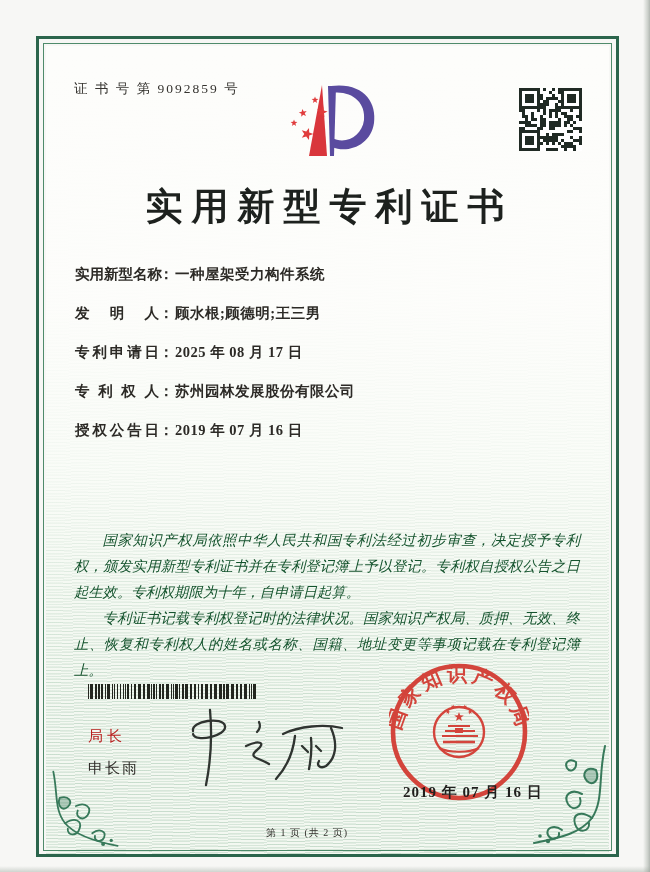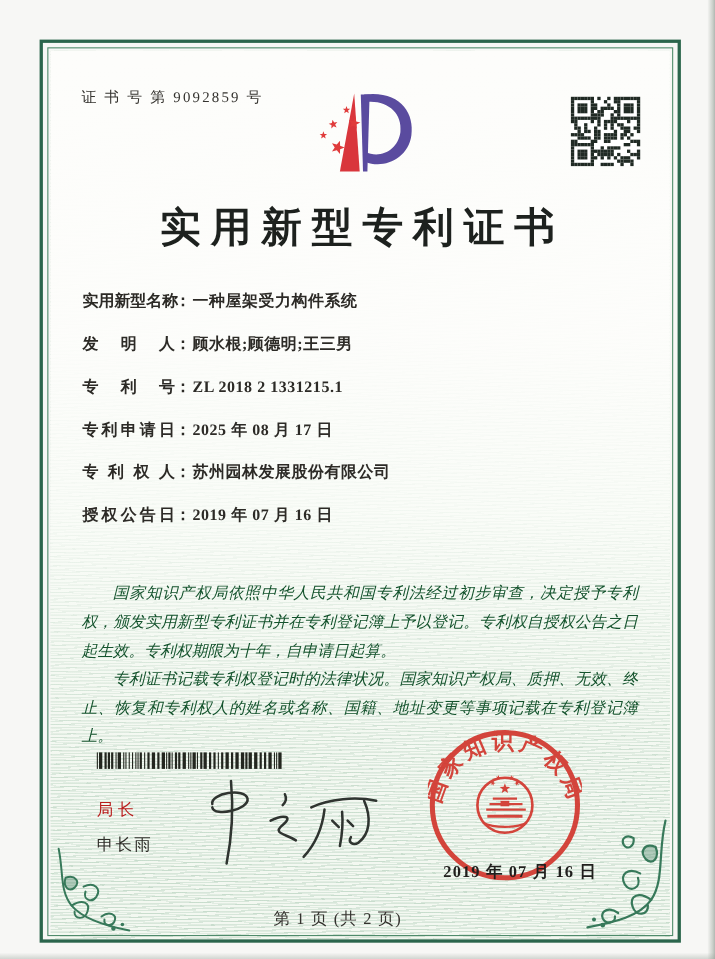--- a/index.html
+++ b/index.html
@@ -57,21 +57,21 @@
   .sig-title{left:88px;top:727px;font-size:15px;letter-spacing:4px;
              font-family:"Liberation Sans","DejaVu Sans",sans-serif;color:#b91c1c;}
   .sig-name{left:88px;top:759px;font-size:15px;letter-spacing:2px;
             font-family:"Liberation Sans","DejaVu Sans",sans-serif;color:#2e2c28;}
   .sig-hand{left:183px;top:700px;width:168px;height:95px;}
   
   .seal{left:389px;top:662px;width:140px;height:140px;opacity:.93;}
   .seal-date{left:403px;top:783px;font-size:15px;font-weight:600;letter-spacing:1px;color:#201f1d;z-index:5;}
   
   .footer{left:50%;top:826px;transform:translateX(calc(-50% - 18px));
-          font-size:15px;letter-spacing:1px;color:#34322e;}
+          font-size:10px;letter-spacing:1px;color:#34322e;}
   
   .fl-left{left:46px;top:768px;width:78px;height:86px;}
   .fl-right{left:528px;top:742px;width:84px;height:110px;transform:scaleX(-1);}
   
   .edge-right{right:0;top:0;bottom:0;width:7px;
     background:linear-gradient(90deg,rgba(0,0,0,0),rgba(150,160,150,.45) 70%,rgba(120,130,122,.55));}
   .edge-bottom{left:0;right:0;bottom:0;height:6px;
     background:linear-gradient(180deg,rgba(0,0,0,0),rgba(150,160,150,.4));}
 </style>
 </head>
@@ -570,23 +570,20 @@
 <div class="abs title">实用新型专利证书</div>
 
 <div class="abs fields">
   <div class="f-row">
     <span class="f-label">实用新型名称</span><span class="f-colon">：</span><span class="f-value">一种屋架受力构件系统</span>
   </div>
   <div class="f-row">
     <span class="f-label">发明人</span><span class="f-colon">：</span><span class="f-value">顾水根;顾德明;王三男</span>
   </div>
   <div class="f-row">
-    <span class="f-label">专利号</span><span class="f-colon">：</span><span class="f-value">ZL 2018 2 1331215.1</span>
-  </div>
-  <div class="f-row">
     <span class="f-label">专利申请日</span><span class="f-colon">：</span><span class="f-value">2025 年 08 月 17 日</span>
   </div>
   <div class="f-row">
     <span class="f-label">专利权人</span><span class="f-colon">：</span><span class="f-value">苏州园林发展股份有限公司</span>
   </div>
   <div class="f-row">
     <span class="f-label">授权公告日</span><span class="f-colon">：</span><span class="f-value">2019 年 07 月 16 日</span>
   </div>
 </div>
 

